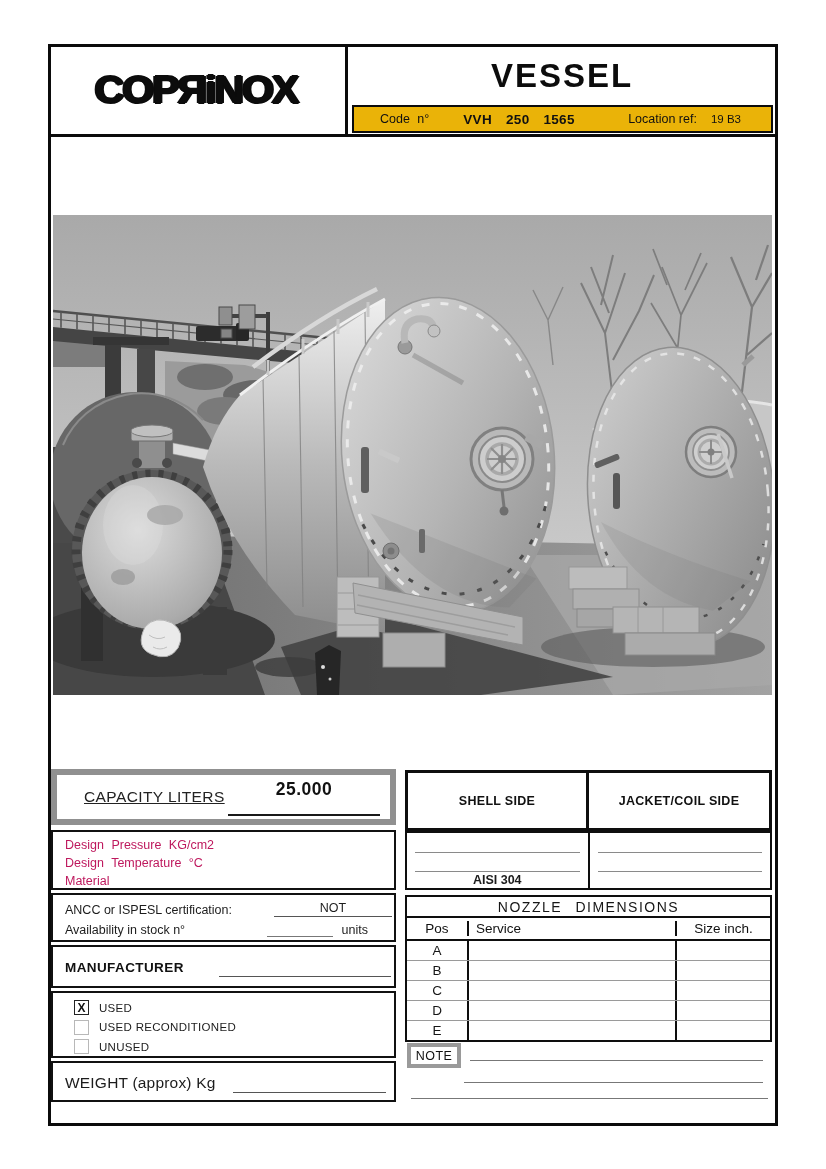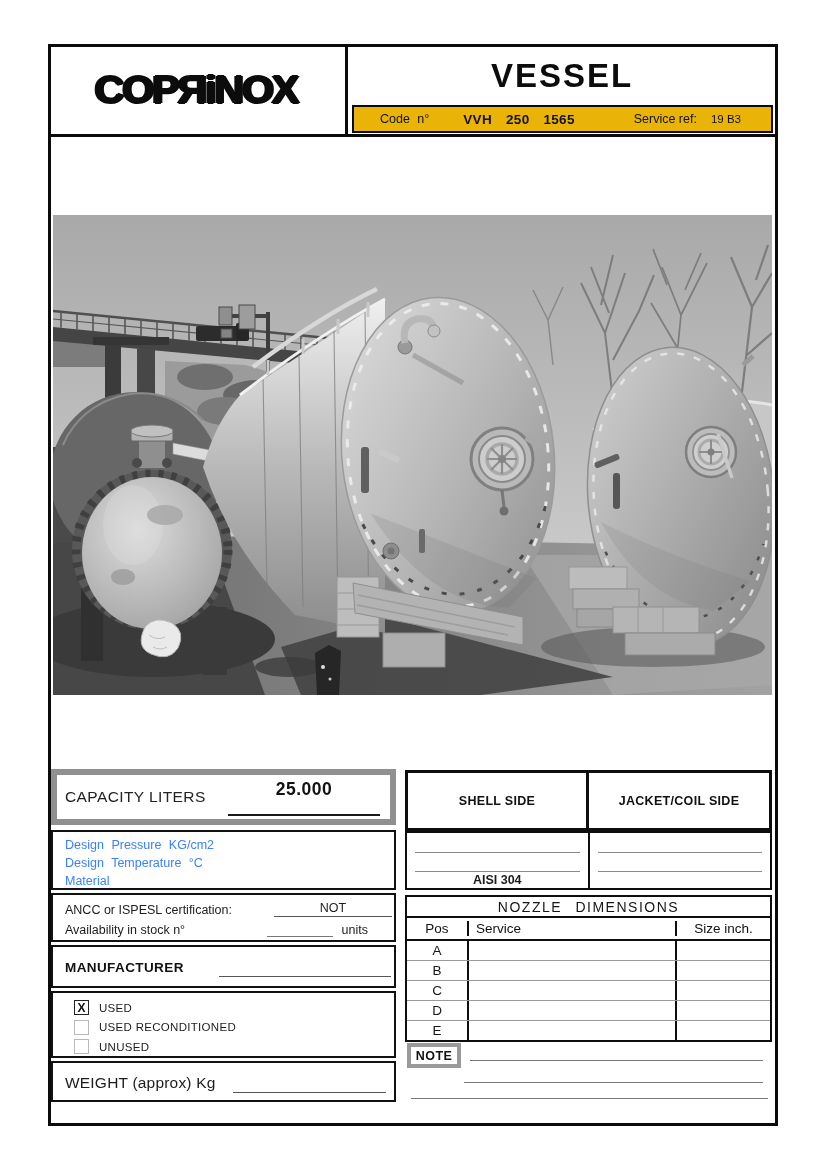--- a/index.html
+++ b/index.html
@@ -25,27 +25,27 @@
   .loc-label{margin-left:auto;}
   .loc-value{margin-left:14px;margin-right:30px;font-size:11.5px;}
 
   
   .photo{left:53px;top:215px;width:719px;height:480px;}
   .photo svg{display:block;}
 
   
   .capacity{left:51px;top:769px;width:345px;height:56px;border:6px solid #909090;background:#fff;
             display:flex;align-items:center;}
-  .capacity .lab{margin-left:8px;font-size:15.5px;letter-spacing:.4px;color:#222;}
+  .capacity .lab{margin-left:27px;font-size:15.5px;letter-spacing:.4px;color:#222;text-decoration:underline;}
   .capacity .val-wrap{margin-left:auto;margin-right:10px;width:152px;text-align:center;
                       border-bottom:2.5px solid #1a1a1a;padding-bottom:14px;}
   .capacity .val{font-weight:bold;font-size:17.5px;letter-spacing:.5px;}
 
   .design{left:51px;top:830px;width:345px;height:60px;border:2px solid #111;padding:5px 8px 0 12px;
-          font-size:12.5px;line-height:1.42;word-spacing:4px;color:#3b82f6;}
+          font-size:12.5px;line-height:1.42;word-spacing:4px;color:#be185d;}
 
   .cert{left:51px;top:893px;width:345px;height:49px;border:2px solid #111;padding:6px 0 0 12px;font-size:12.5px;color:#1c1c1c;}
   .cert-row{display:flex;align-items:flex-end;}
   .cert-row .blank1{width:118px;margin-left:auto;margin-right:2px;text-align:center;
                     border-bottom:1.5px solid #555;padding-bottom:1px;}
   .cert-row2{display:flex;align-items:flex-end;margin-top:6px;}
   .cert-row2 .blank2{width:66px;margin-left:auto;border-bottom:1.5px solid #777;height:13px;}
   .cert-row2 .units{margin-left:9px;margin-right:26px;}
 
   .mfr{left:51px;top:945px;width:345px;height:43px;border:2px solid #111;}
@@ -81,41 +81,41 @@
   .nrow{display:flex;height:19.2px;border-bottom:1.2px solid #9a9a9a;}
   .nrow:last-child{border-bottom:none;}
   .nhead{display:flex;height:24px;border-bottom:2px solid #0e0e0e;font-size:13.5px;align-items:center;justify-content:space-between;}
   .cpos{width:62px;border-right:2px solid #0e0e0e;text-align:center;box-sizing:border-box;}
   .csvc{width:208px;border-right:2px solid #0e0e0e;padding-left:7px;box-sizing:border-box;}
   .csize{flex:1;text-align:center;}
   .nrow .cpos{font-size:13.5px;line-height:19px;color:#161616;}
   .nrow .csvc,.nrow .csize{font-size:12px;line-height:19px;}
 
   .notebox{left:407px;top:1043px;width:54px;height:25px;border:4px solid #9a9a9a;display:flex;align-items:center;
-           justify-content:center;font-weight:bold;font-size:12.5px;letter-spacing:.5px;background:#fff;}
+           justify-content:center;font-weight:normal;font-size:12.5px;letter-spacing:.5px;background:#fff;}
   .nline{border-top:1.5px solid #777;height:0;}
   .nl1{left:470px;top:1060px;width:293px;}
   .nl2{left:464px;top:1082px;width:299px;}
   .nl3{left:411px;top:1098px;width:357px;}
 </style>
 </head>
 <body>
 
 <div class="stage">
 
   <div class="abs page-border"></div>
   <div class="abs hdr-vline"></div>
   <div class="abs hdr-hline"></div>
 
   <div class="abs logo">COPЯiNOX</div>
   <div class="abs title">VESSEL</div>
   <div class="abs codebox">
     <span class="code-label">Code n°</span>
     <span class="code-value">VVH 250 1565</span>
-    <span class="loc-label">Service ref:</span>
+    <span class="loc-label">Location ref:</span>
     <span class="loc-value">19 B3</span>
   </div>
 
   <div class="abs photo">
     <svg width="719" height="480" viewBox="0 0 719 480" xmlns="http://www.w3.org/2000/svg">
       <defs>
         <linearGradient id="sky" x1="0" y1="0" x2="0" y2="1">
           <stop offset="0" stop-color="#a9a9a9"></stop>
             <stop offset="1" stop-color="#c9c9c9"></stop>
         </linearGradient>

